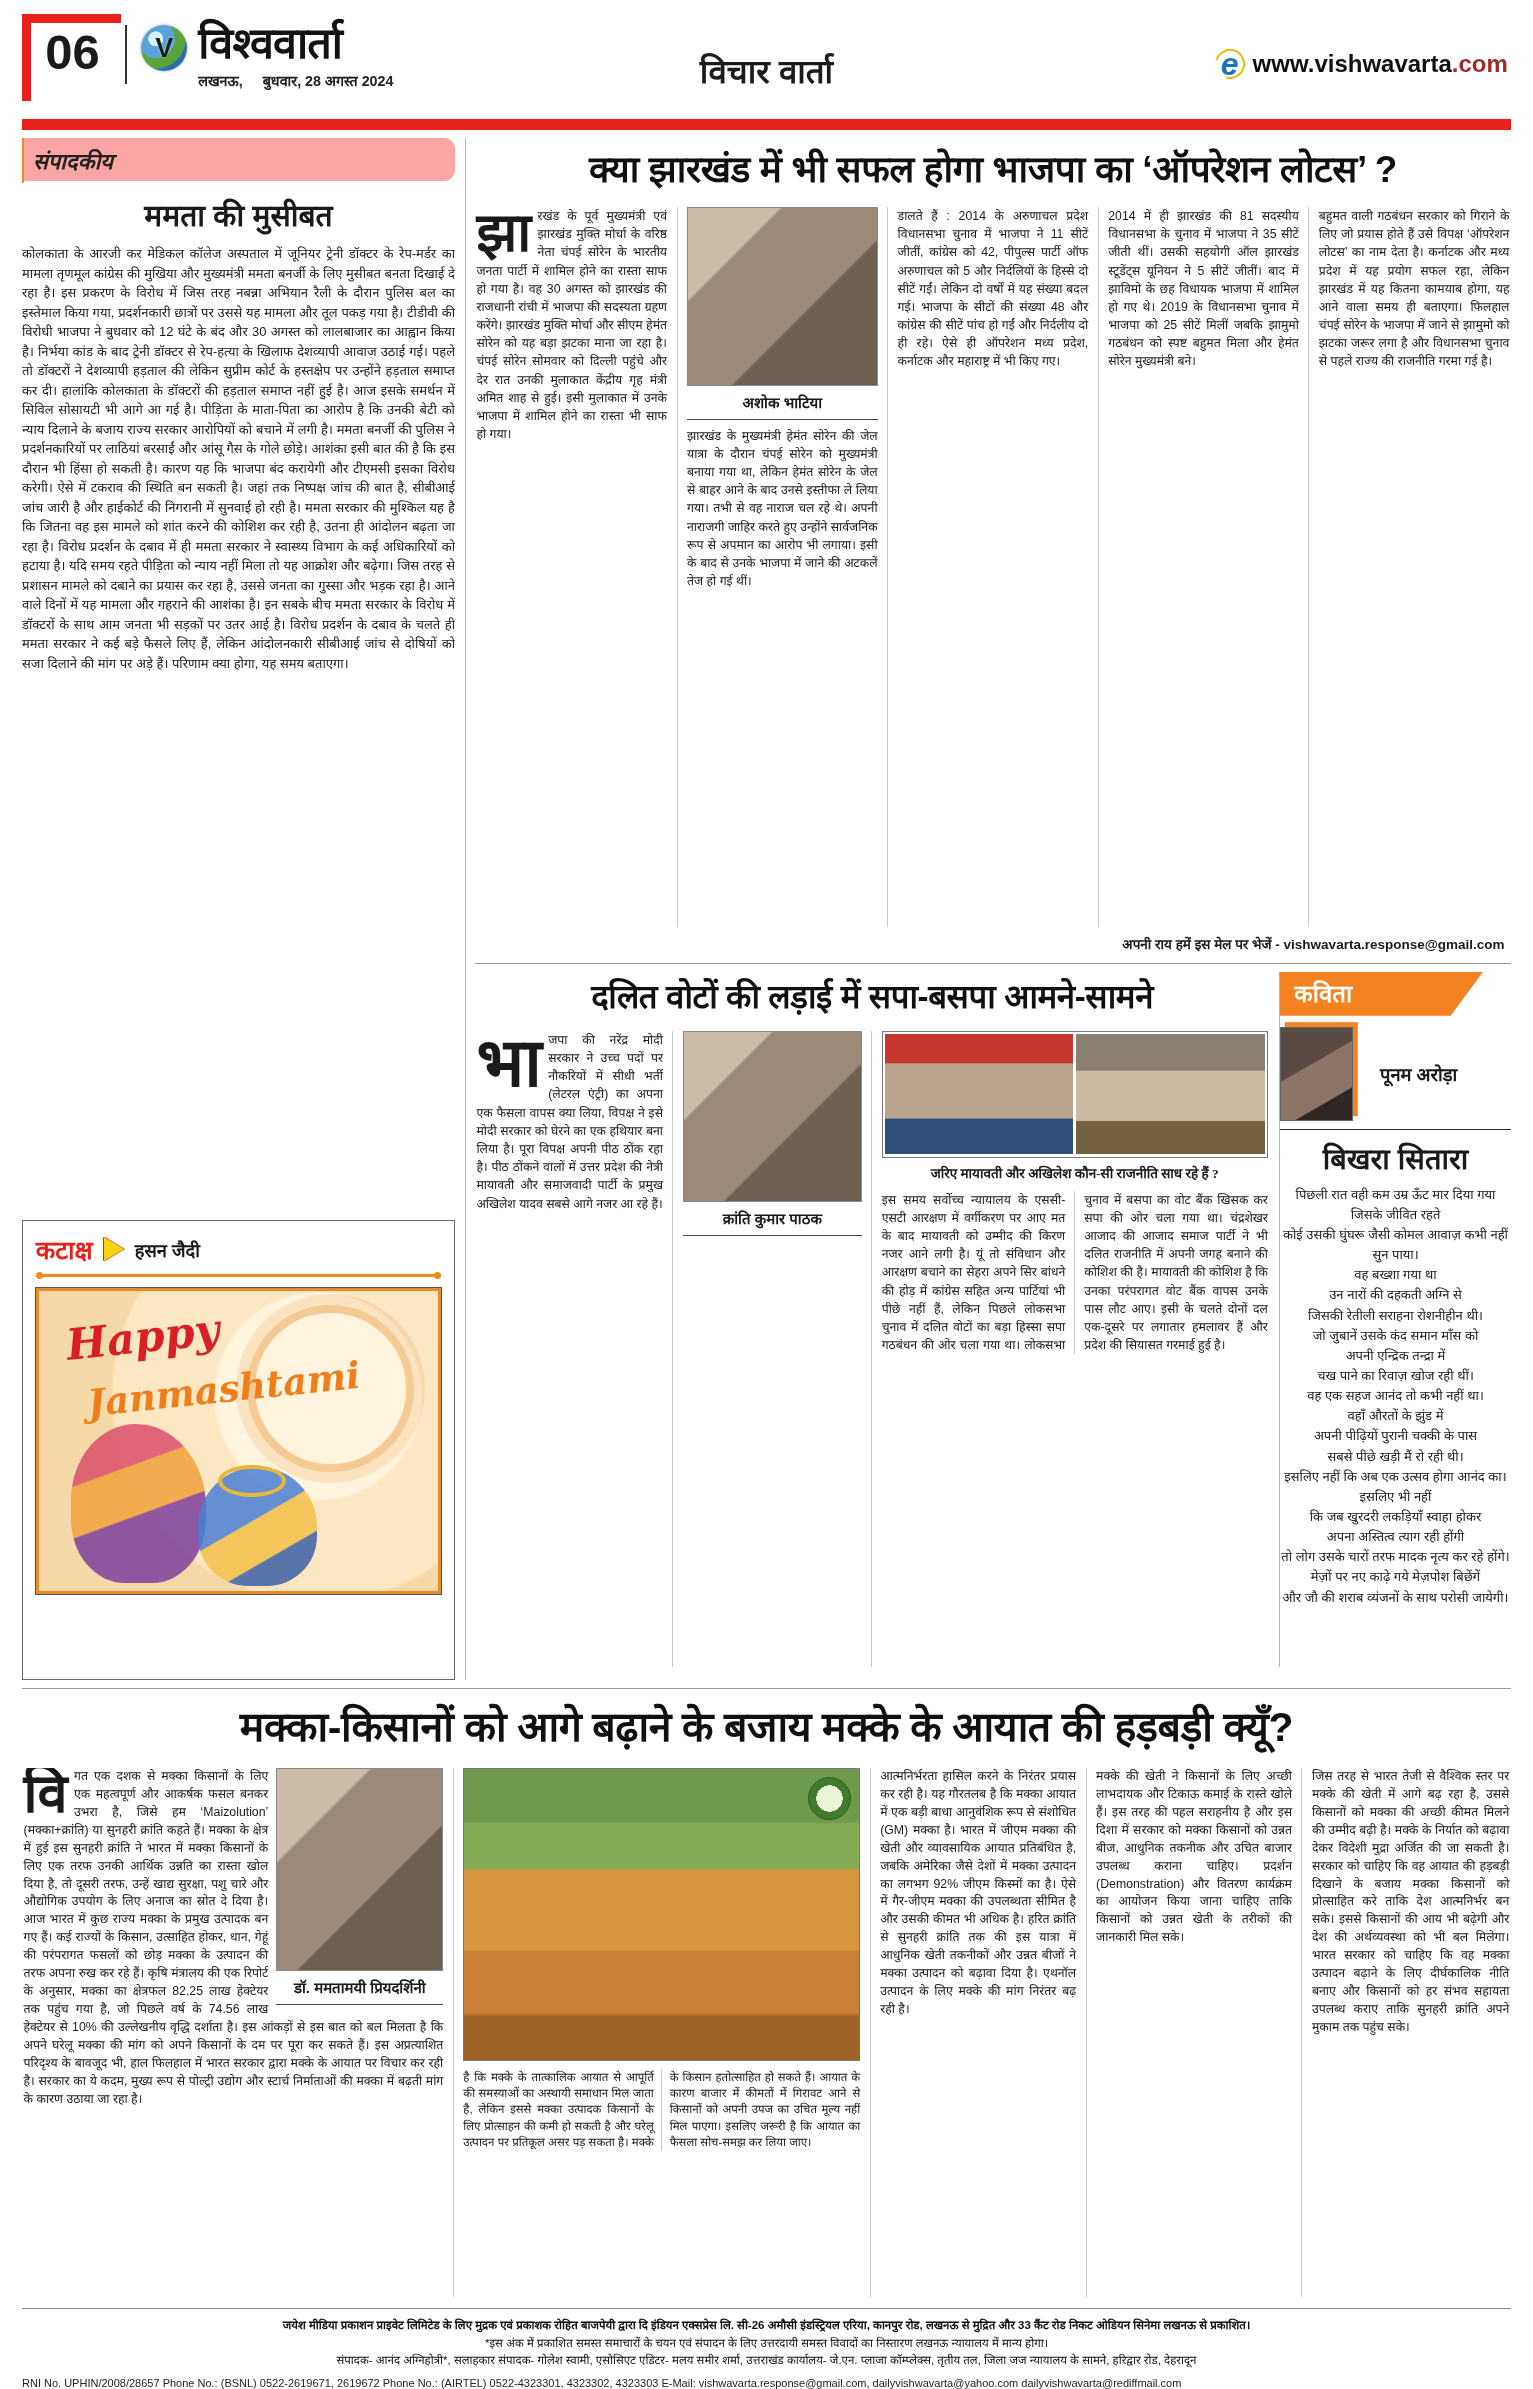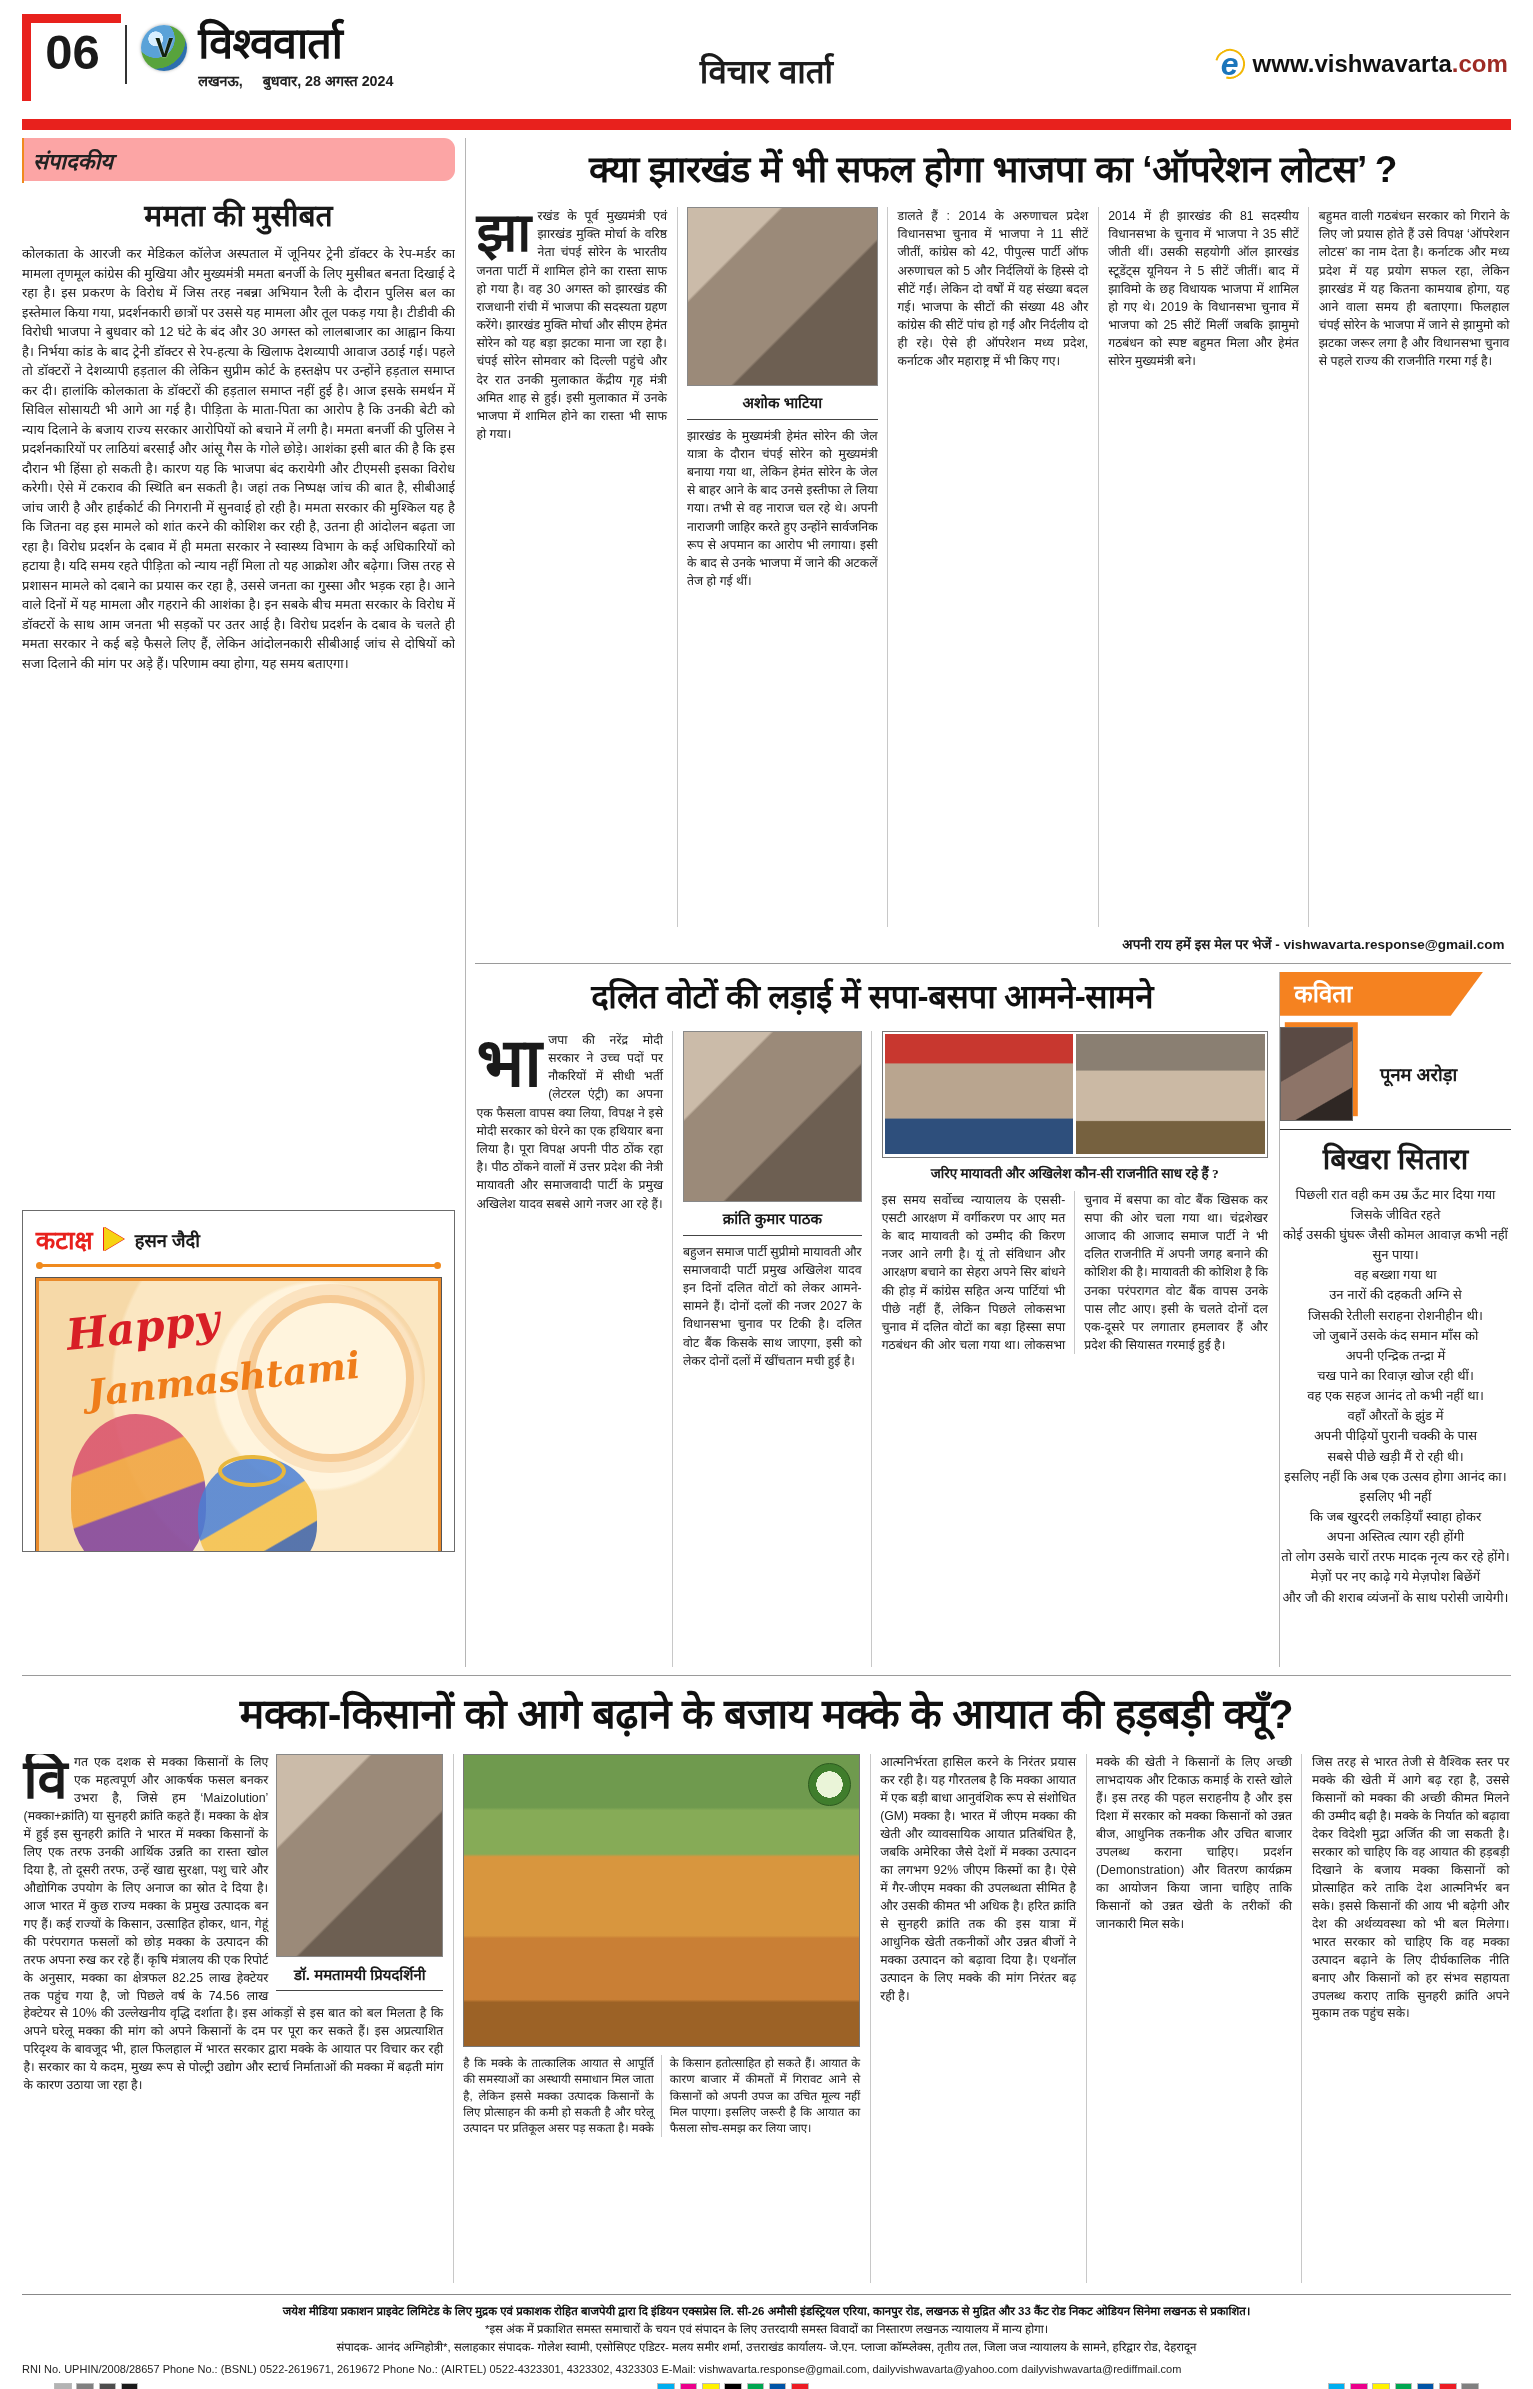--- a/index.html
+++ b/index.html
@@ -38,21 +38,21 @@
 
   
   .ed-label-bar { background:#fca5a5; border-radius:0 11px 11px 0; padding:6.4px 11px; display:flex; align-items:center; position:relative;font-style:italic; }
   .ed-label-bar::before { content:""; position:absolute; left:-11px; top:-1.6px; bottom:-1.6px; width:12.7px; background:#f08a1e; }
   .ed-label { font-size:22px; font-weight:700; color:#222; }
   .ed-title { text-align:center; font-size:30px; font-weight:700; margin:12.7px 0 9.5px; }
   .ed-body { font-size:13px; line-height:1.5; text-align:justify; height:922px; overflow:hidden; }
   .editorial { height:1069px; overflow:hidden; }
 
   
-  .satire { margin-top:3px; border:1.2px solid #6b6b6b; padding:11px 12.7px; height:342px; overflow:hidden; }
+  .satire { margin-top:13px; border:1.2px solid #6b6b6b; padding:11px 12.7px; height:460px; overflow:hidden; }
   .satire-head { display:flex; align-items:center; gap:11px; }
   .satire-label { color:#e8211d; font-size:25.4px; font-weight:700; }
   .arrow-icon { width:0; height:0; border-top:12.7px solid transparent; border-bottom:12.7px solid transparent; border-left:20.7px solid #f6d313; filter:drop-shadow(1.6px 0 0 #e8211d) drop-shadow(-0.8px 0 0 #e8211d); }
   .satire-author { font-size:18.3px; font-weight:700; }
   .satire-rule { height:2.4px; background:#f08a1e; margin:8px 1.6px 11px; position:relative; }
   .satire-rule::before,.satire-rule::after { content:""; position:absolute; top:-2.4px; width:7.2px; height:7.2px; border-radius:50%; background:#f08a1e; }
   .satire-rule::before { left:-1.6px; } .satire-rule::after { right:-1.6px; }
   .art-frame { border:3.2px solid #e98a2b; outline:0.8px solid #555; height:306px; position:relative; overflow:hidden;
                background:radial-gradient(circle at 70% 35%, #fff4dd 0 30%, #fbe7c2 31% 60%, #f6d9a8 61% 100%); }
   .art-mandala { position:absolute; right:24px; top:14.3px; width:167px; height:167px; border-radius:50%;
@@ -227,21 +227,20 @@
 
         <section class="second">
           <h1 class="headline">दलित वोटों की लड़ाई में सपा-बसपा आमने-सामने</h1>
           <div class="second-body">
             <div class="scol c1">
               <span class="dropcap big">भा</span><span>जपा की नरेंद्र मोदी सरकार ने उच्च पदों पर नौकरियों में सीधी भर्ती (लेटरल एंट्री) का अपना एक फैसला वापस क्या लिया, विपक्ष ने इसे मोदी सरकार को घेरने का एक हथियार बना लिया है। पूरा विपक्ष अपनी पीठ ठोंक रहा है। पीठ ठोंकने वालों में उत्तर प्रदेश की नेत्री मायावती और समाजवादी पार्टी के प्रमुख अखिलेश यादव सबसे आगे नजर आ रहे हैं।</span>
             </div>
             <div class="scol c2">
               <div class="photo portrait2"></div>
               <div class="caption">क्रांति कुमार पाठक</div>
-              <span>बहुजन समाज पार्टी सुप्रीमो मायावती और समाजवादी पार्टी प्रमुख अखिलेश यादव इन दिनों दलित वोटों को लेकर आमने-सामने हैं। दोनों दलों की नजर 2027 के विधानसभा चुनाव पर टिकी है। दलित वोट बैंक किसके साथ जाएगा, इसी को लेकर दोनों दलों में खींचतान मची हुई है।</span>
             </div>
             <div class="scol cwrap">
               <div class="pairphoto">
                 <div class="p1"></div>
                 <div class="p2"></div>
               </div>
               <div class="pair-q">जरिए मायावती और अखिलेश कौन-सी राजनीति साध रहे हैं ?</div>
               <div class="cwrap-text">
                 <span>इस समय सर्वोच्च न्यायालय के एससी-एसटी आरक्षण में वर्गीकरण पर आए मत के बाद मायावती को उम्मीद की किरण नजर आने लगी है। यूं तो संविधान और आरक्षण बचाने का सेहरा अपने सिर बांधने की होड़ में कांग्रेस सहित अन्य पार्टियां भी पीछे नहीं हैं, लेकिन पिछले लोकसभा चुनाव में दलित वोटों का बड़ा हिस्सा सपा गठबंधन की ओर चला गया था।</span>
                 <span>लोकसभा चुनाव में बसपा का वोट बैंक खिसक कर सपा की ओर चला गया था। चंद्रशेखर आजाद की आजाद समाज पार्टी ने भी दलित राजनीति में अपनी जगह बनाने की कोशिश की है। मायावती की कोशिश है कि उनका परंपरागत वोट बैंक वापस उनके पास लौट आए। इसी के चलते दोनों दल एक-दूसरे पर लगातार हमलावर हैं और प्रदेश की सियासत गरमाई हुई है।</span>

